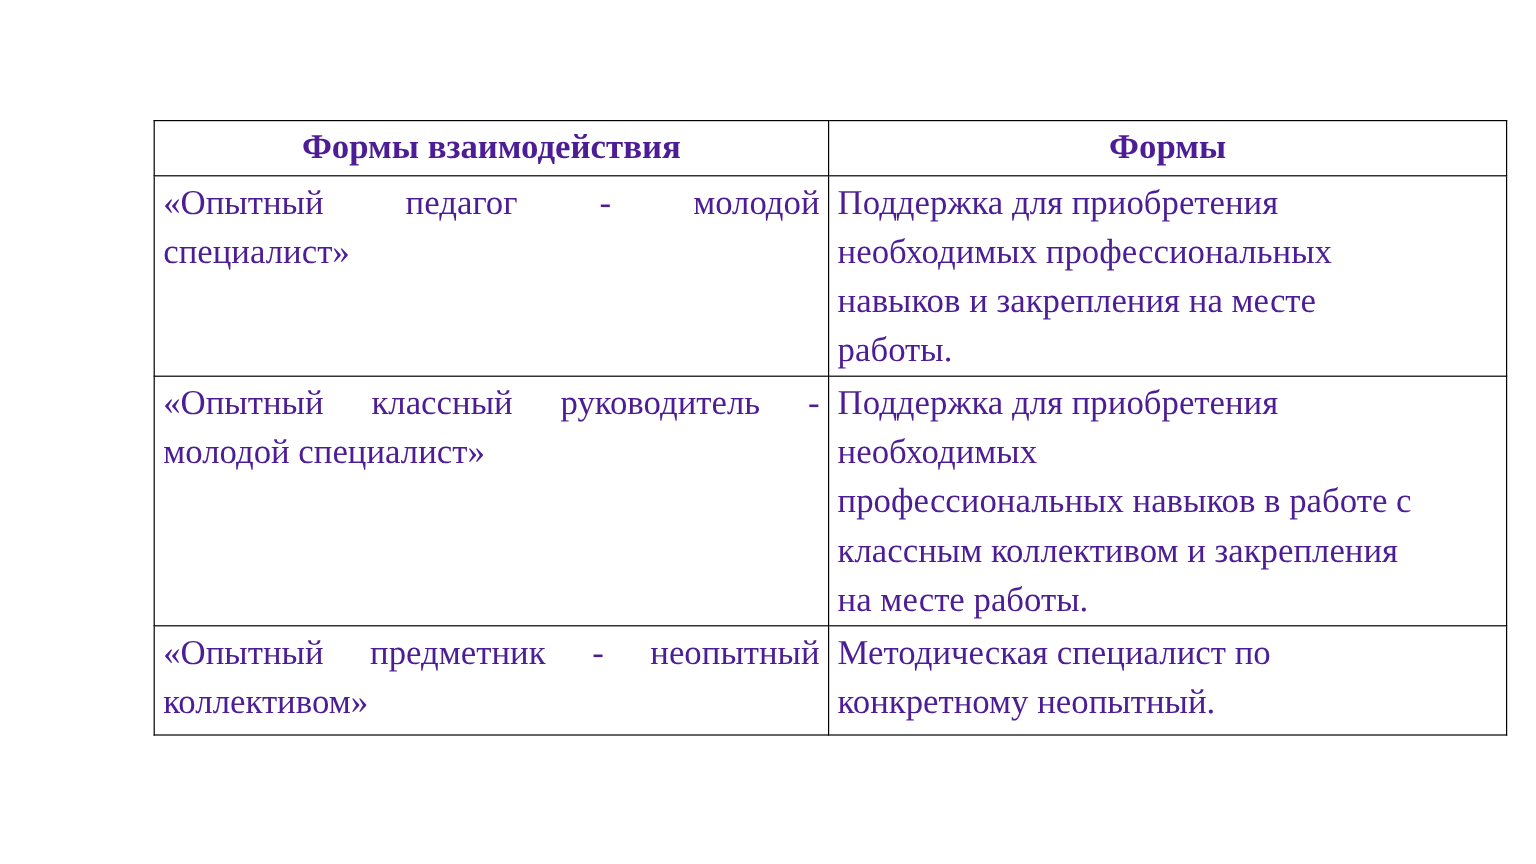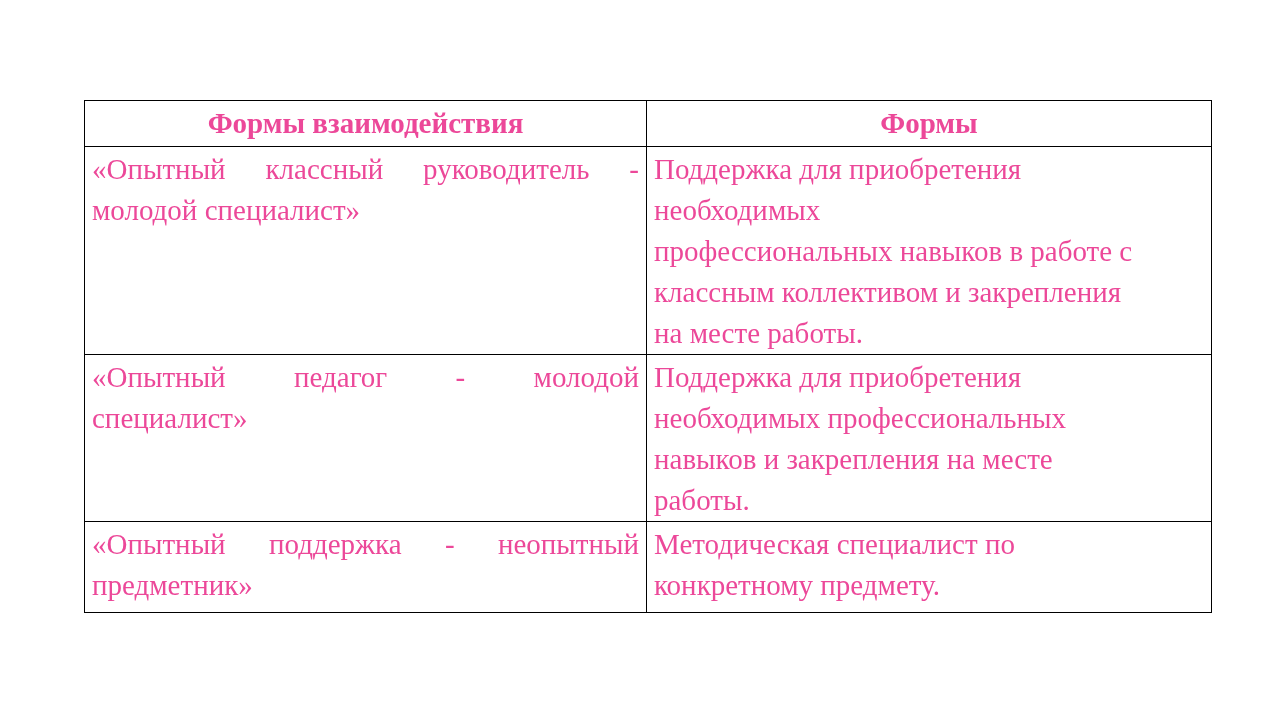--- a/index.html
+++ b/index.html
@@ -13,21 +13,22 @@
   .table-wrap {
     position: absolute;
     left: 84px; top: 100px;
     width: 1127px;
   }
   table.doc-table {
     border-collapse: collapse;
     table-layout: fixed;
     width: 1127px;
     font-size: 29px;
-    color: #ec4899;
+    color: #4c1d95;
+    margin-left: 44px;
   }
   table.doc-table col.c1 { width: 562px; }
   table.doc-table col.c2 { width: 565px; }
   table.doc-table th, table.doc-table td {
     border: 1px solid #000000;
     vertical-align: top;
     padding: 2px 7px 0 7px;
     overflow: hidden;
   }
   table.doc-table th {
@@ -62,49 +63,49 @@
       <col class="c2">
     </colgroup>
     <thead>
       <tr>
         <th>Формы взаимодействия</th>
         <th>Формы</th>
       </tr>
     </thead>
     <tbody>
       <tr>
+        <td class="h-r1">
+          <span class="ln just">«Опытный педагог - молодой</span>
+          <span class="ln">специалист»</span>
+        </td>
+        <td class="h-r1">
+          <span class="ln">Поддержка для приобретения</span>
+          <span class="ln">необходимых профессиональных</span>
+          <span class="ln">навыков и закрепления на месте</span>
+          <span class="ln">работы.</span>
+        </td>
+      </tr>
+      <tr>
         <td class="h-r2">
           <span class="ln just">«Опытный классный руководитель -</span>
           <span class="ln">молодой специалист»</span>
         </td>
         <td class="h-r2">
           <span class="ln">Поддержка для приобретения</span>
           <span class="ln">необходимых</span>
           <span class="ln">профессиональных навыков в работе с</span>
           <span class="ln">классным коллективом и закрепления</span>
           <span class="ln">на месте работы.</span>
         </td>
       </tr>
       <tr>
-        <td class="h-r1">
-          <span class="ln just">«Опытный педагог - молодой</span>
-          <span class="ln">специалист»</span>
-        </td>
-        <td class="h-r1">
-          <span class="ln">Поддержка для приобретения</span>
-          <span class="ln">необходимых профессиональных</span>
-          <span class="ln">навыков и закрепления на месте</span>
-          <span class="ln">работы.</span>
-        </td>
-      </tr>
-      <tr>
         <td class="h-r3">
-          <span class="ln just">«Опытный поддержка - неопытный</span>
-          <span class="ln">предметник»</span>
+          <span class="ln just">«Опытный предметник - неопытный</span>
+          <span class="ln">коллективом»</span>
         </td>
         <td class="h-r3">
           <span class="ln">Методическая специалист по</span>
-          <span class="ln">конкретному предмету.</span>
+          <span class="ln">конкретному неопытный.</span>
         </td>
       </tr>
     </tbody>
   </table>
 </div>
 
 </body></html>

